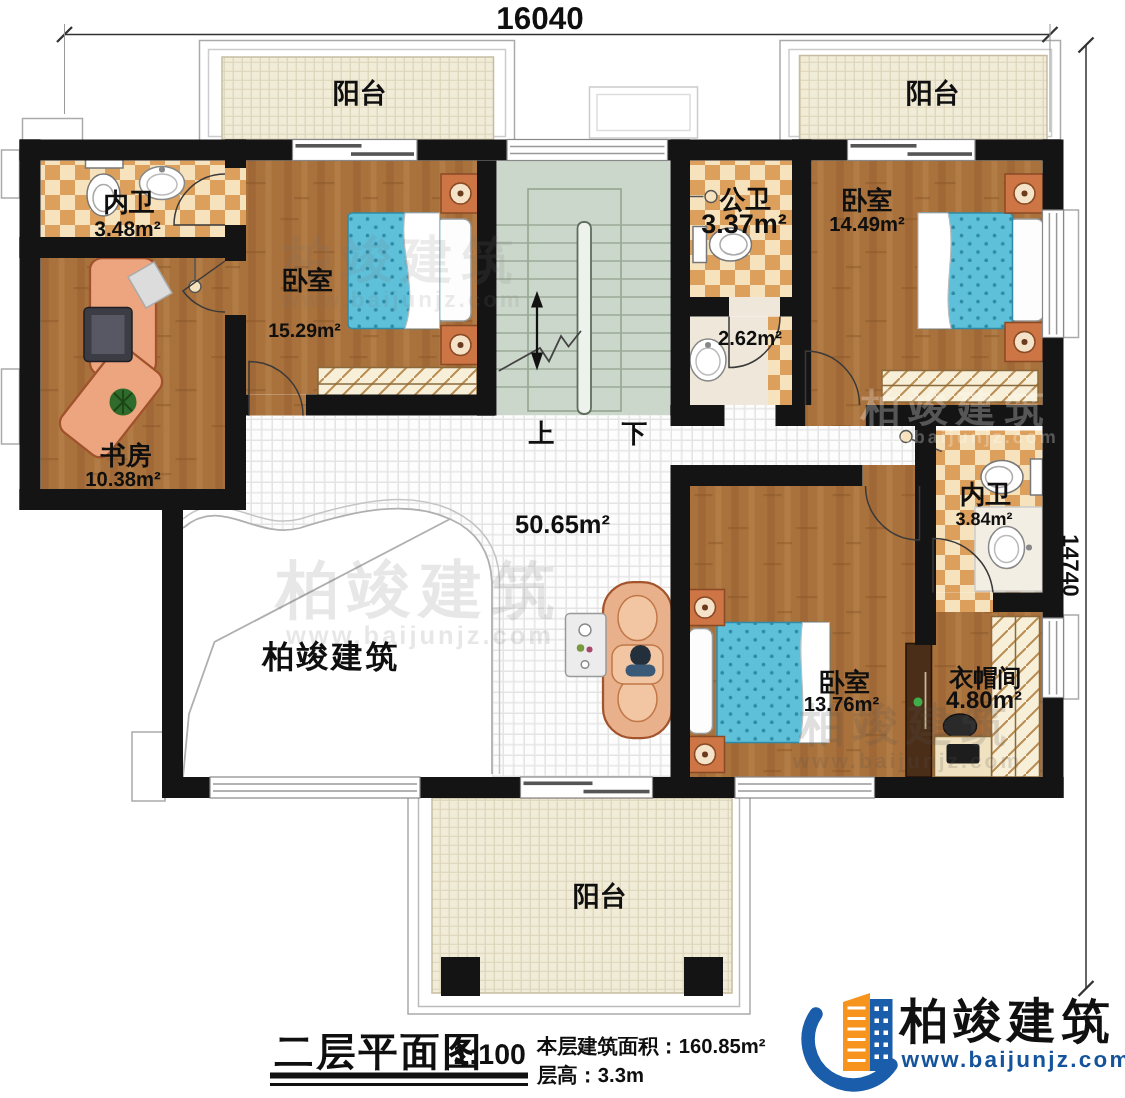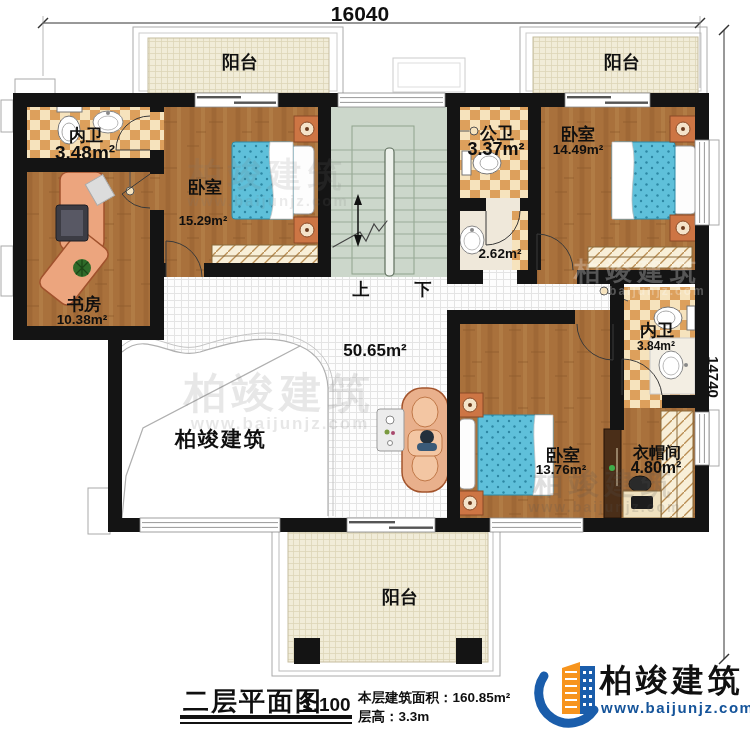--- a/index.html
+++ b/index.html
@@ -378,32 +378,32 @@
 </div>
 
 <div class="lbl" style="left:360px;top:13px;font-size:21px">16040</div>
 <div class="lbl rot" style="left:713px;top:377px;font-size:15px">14740</div>
 
 <div class="lbl" style="left:240px;top:62px;font-size:18px">阳台</div>
 <div class="lbl" style="left:622px;top:62px;font-size:18px">阳台</div>
 <div class="lbl" style="left:400px;top:597px;font-size:18px">阳台</div>
 
 <div class="lbl" style="left:86px;top:135px;font-size:17px">内卫</div>
-<div class="lbl" style="left:85px;top:152px;font-size:19px">3.48m²</div>
+<div class="lbl" style="left:85px;top:152px;font-size:14px">3.48m²</div>
 
 <div class="lbl" style="left:84px;top:304px;font-size:17px">书房</div>
 <div class="lbl" style="left:82px;top:320px;font-size:13.5px">10.38m²</div>
 
 <div class="lbl" style="left:205px;top:187px;font-size:17px">卧室</div>
 <div class="lbl" style="left:203px;top:220px;font-size:13px">15.29m²</div>
 
 <div class="lbl" style="left:497px;top:133px;font-size:17px">公卫</div>
 <div class="lbl" style="left:496px;top:149px;font-size:18px">3.37m²</div>
 
-<div class="lbl" style="left:500px;top:254px;font-size:13.5px">2.62m²</div>
+<div class="lbl" style="left:500px;top:226px;font-size:13.5px">2.62m²</div>
 
 <div class="lbl" style="left:578px;top:134px;font-size:17px">卧室</div>
 <div class="lbl" style="left:578px;top:150px;font-size:13.5px">14.49m²</div>
 
 <div class="lbl" style="left:657px;top:330px;font-size:17px">内卫</div>
 <div class="lbl" style="left:656px;top:346px;font-size:12px">3.84m²</div>
 
 <div class="lbl" style="left:563px;top:455px;font-size:17px">卧室</div>
 <div class="lbl" style="left:561px;top:470px;font-size:13.5px">13.76m²</div>
 

